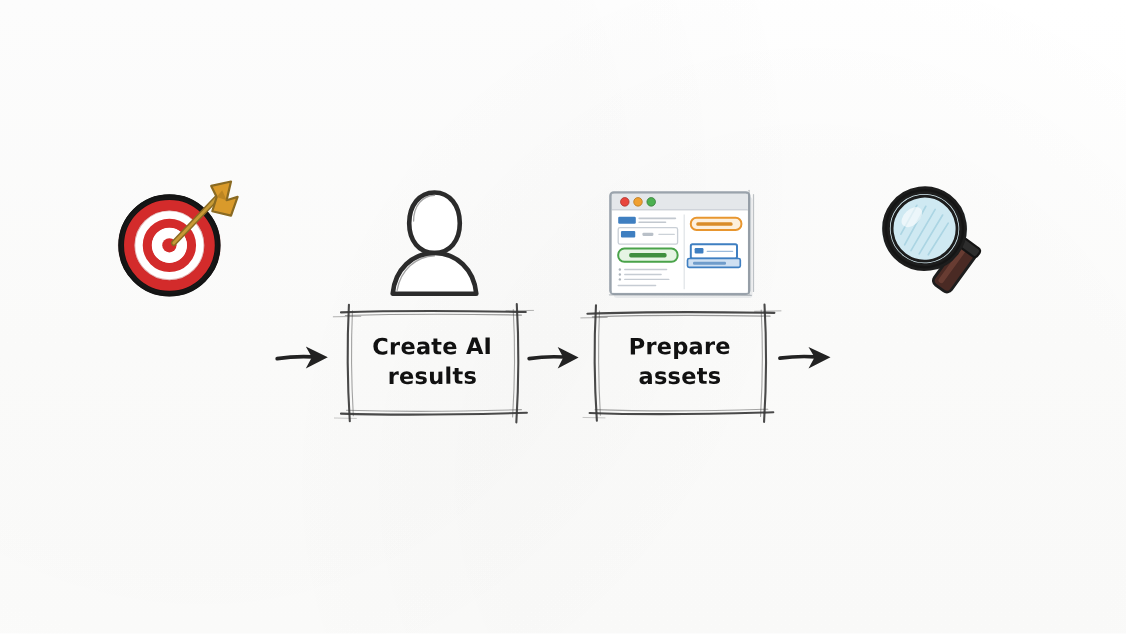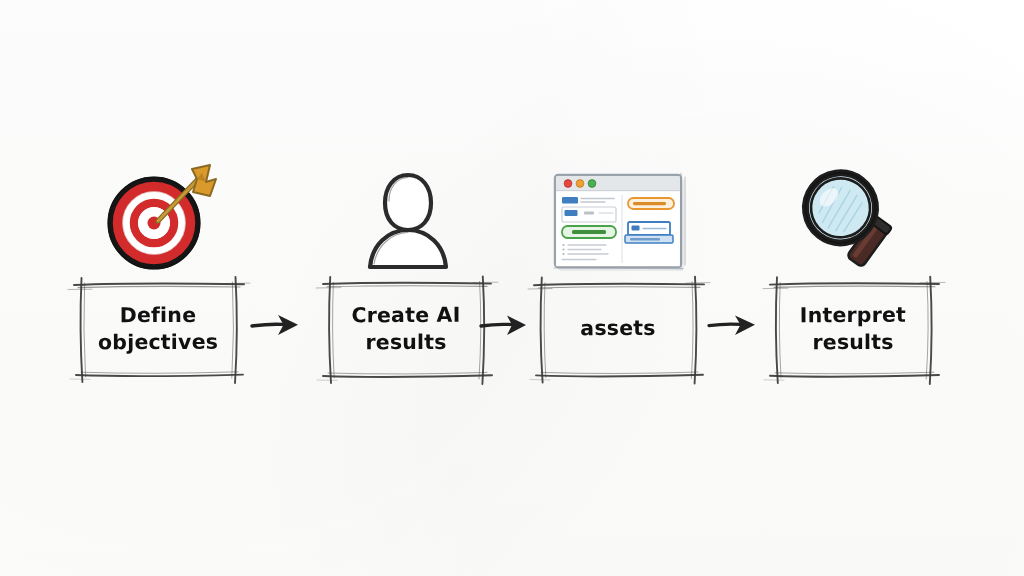--- a/index.html
+++ b/index.html
@@ -73,51 +73,30 @@
 
           <line x1="60" y1="58" x2="103" y2="13" stroke="#8a6a22" stroke-width="5.2" stroke-linecap="round"></line>
           <line x1="60" y1="58" x2="103" y2="13" stroke="#c79a36" stroke-width="2.6" stroke-linecap="round"></line>
 
           <path d="M94 6 L112 2 L108 19 L118 16 L112 33 L95 29 L99 16 Z" fill="#d99a2b" stroke="#8a6a22" stroke-width="2" stroke-linejoin="round"></path>
           <path d="M99 16 L108 19 L104 10 Z" fill="#b47f20" opacity="0.8"></path>
         </g>
       </svg>
     </div>
 
-    <div class="box">
-      <svg class="sketchframe" width="186" height="122" viewBox="0 0 186 122" aria-hidden="true">
-        <g fill="none" stroke="#3a3a3a" stroke-linecap="round">
-          <path d="M8 16 Q70 13.5 178 15.2" stroke-width="1.9" opacity="0.92"></path>
-          <path d="M12 18.6 Q80 16.6 174 18" stroke-width="1.1" opacity="0.5"></path>
-          <path d="M10 106 Q72 108.4 177 105.6" stroke-width="1.9" opacity="0.92"></path>
-          <path d="M15 103.2 Q84 105.6 172 102.8" stroke-width="1" opacity="0.45"></path>
-          <path d="M15.5 9 Q13.2 60 16.4 113" stroke-width="1.9" opacity="0.92"></path>
-          <path d="M18.6 14 Q16.8 60 19.6 108" stroke-width="1" opacity="0.45"></path>
-          <path d="M169.5 8 Q172.4 60 169 114" stroke-width="1.9" opacity="0.92"></path>
-          <path d="M166.4 13 Q168.8 60 165.8 109" stroke-width="1" opacity="0.45"></path>
-          <path d="M2 20.5 L26 20.2" stroke-width="0.9" opacity="0.4"></path>
-          <path d="M160 14.5 L184 14.1" stroke-width="0.9" opacity="0.38"></path>
-          <path d="M4 110 L24 110.4" stroke-width="0.8" opacity="0.3"></path>
-        </g>
-      </svg>
-      <div class="box-label">
-        <span>Define</span>
-        <span>objectives</span>
-      </div>
-    </div>
   </div>
 
   <div class="arrow" style="left:248px;">
     <svg width="60" height="40" viewBox="0 0 60 40" aria-hidden="true">
       <path d="M4 21 Q20 18.6 36 19.4" stroke="#222" stroke-width="3.4" fill="none" stroke-linecap="round"></path>
       <path d="M30 10 L50 19.8 L30 30 L35.5 19.8 Z" fill="#222"></path>
     </svg>
   </div>
 
-  <div class="step" style="left:328px;">
+  <div class="step" style="left:315px;">
 
     <div class="icon-wrap">
       <svg width="112" height="108" viewBox="0 0 112 108" aria-hidden="true">
         <g fill="#ffffff" stroke="#2b2b2b" stroke-width="4.2" stroke-linejoin="round" stroke-linecap="round">
           <path d="M56 8
                    C70 8 79 20 79 36
                    C79 52 70 63 56 63
                    C42 63 33 52 33 36
                    C33 20 42 8 56 8 Z"></path>
           <path d="M56 63
@@ -237,20 +216,21 @@
           <path d="M15.8 8.5 Q13 60 16.6 113.5" stroke-width="1.9" opacity="0.92"></path>
           <path d="M19 13.8 Q17 60 19.8 108.5" stroke-width="1" opacity="0.45"></path>
           <path d="M169 7.8 Q172 60 168.6 114.5" stroke-width="1.9" opacity="0.92"></path>
           <path d="M166 12.8 Q168.4 60 165.4 109.5" stroke-width="1" opacity="0.45"></path>
           <path d="M2 20 L26 19.6" stroke-width="0.9" opacity="0.4"></path>
           <path d="M160 14 L184 13.6" stroke-width="0.9" opacity="0.38"></path>
           <path d="M4 110.5 L24 110.9" stroke-width="0.8" opacity="0.3"></path>
         </g>
       </svg>
       <div class="box-label">
+        <span>Prepare</span>
         <span>assets</span>
       </div>
     </div>
   </div>
 
   <div class="arrow" style="left:705px;">
     <svg width="60" height="40" viewBox="0 0 60 40" aria-hidden="true">
       <path d="M4 20.6 Q20 18.4 36 19.4" stroke="#222" stroke-width="3.3" fill="none" stroke-linecap="round"></path>
       <path d="M30 10.5 L50 19.8 L30 30 L35.5 19.8 Z" fill="#222"></path>
     </svg>
@@ -280,36 +260,15 @@
             <line x1="50" y1="68" x2="72" y2="42"></line>
             <line x1="28" y1="46" x2="46" y2="22"></line>
           </g>
 
           <ellipse cx="40" cy="32" rx="11" ry="7" fill="#ffffff" opacity="0.6" transform="rotate(-35 40 32)"></ellipse>
           <circle cx="50" cy="44" r="35" fill="none" stroke="#0e0e0e" stroke-width="2" opacity="0.5"></circle>
         </g>
       </svg>
     </div>
 
-    <div class="box">
-      <svg class="sketchframe" width="186" height="122" viewBox="0 0 186 122" aria-hidden="true">
-        <g fill="none" stroke="#3a3a3a" stroke-linecap="round">
-          <path d="M9 15.6 Q72 13.2 178 15" stroke-width="1.9" opacity="0.92"></path>
-          <path d="M13 18.4 Q82 16.2 174 17.8" stroke-width="1.1" opacity="0.5"></path>
-          <path d="M9 106.8 Q74 109 178 106" stroke-width="1.9" opacity="0.92"></path>
-          <path d="M14 103.8 Q86 106 173 103.2" stroke-width="1" opacity="0.45"></path>
-          <path d="M16 8.2 Q13.4 60 16.8 114" stroke-width="1.9" opacity="0.92"></path>
-          <path d="M19.2 13.6 Q17.2 60 20 108.8" stroke-width="1" opacity="0.45"></path>
-          <path d="M169.2 7.6 Q172.2 60 168.8 115" stroke-width="1.9" opacity="0.92"></path>
-          <path d="M166 12.6 Q168.6 60 165.2 110" stroke-width="1" opacity="0.45"></path>
-          <path d="M2 19.6 L27 19.2" stroke-width="0.9" opacity="0.4"></path>
-          <path d="M159 13.8 L184 13.4" stroke-width="0.9" opacity="0.38"></path>
-          <path d="M3 110.8 L23 111.2" stroke-width="0.8" opacity="0.3"></path>
-        </g>
-      </svg>
-      <div class="box-label">
-        <span>Interpret</span>
-        <span>results</span>
-      </div>
-    </div>
   </div>
 
 </div>
 
 </body></html>

